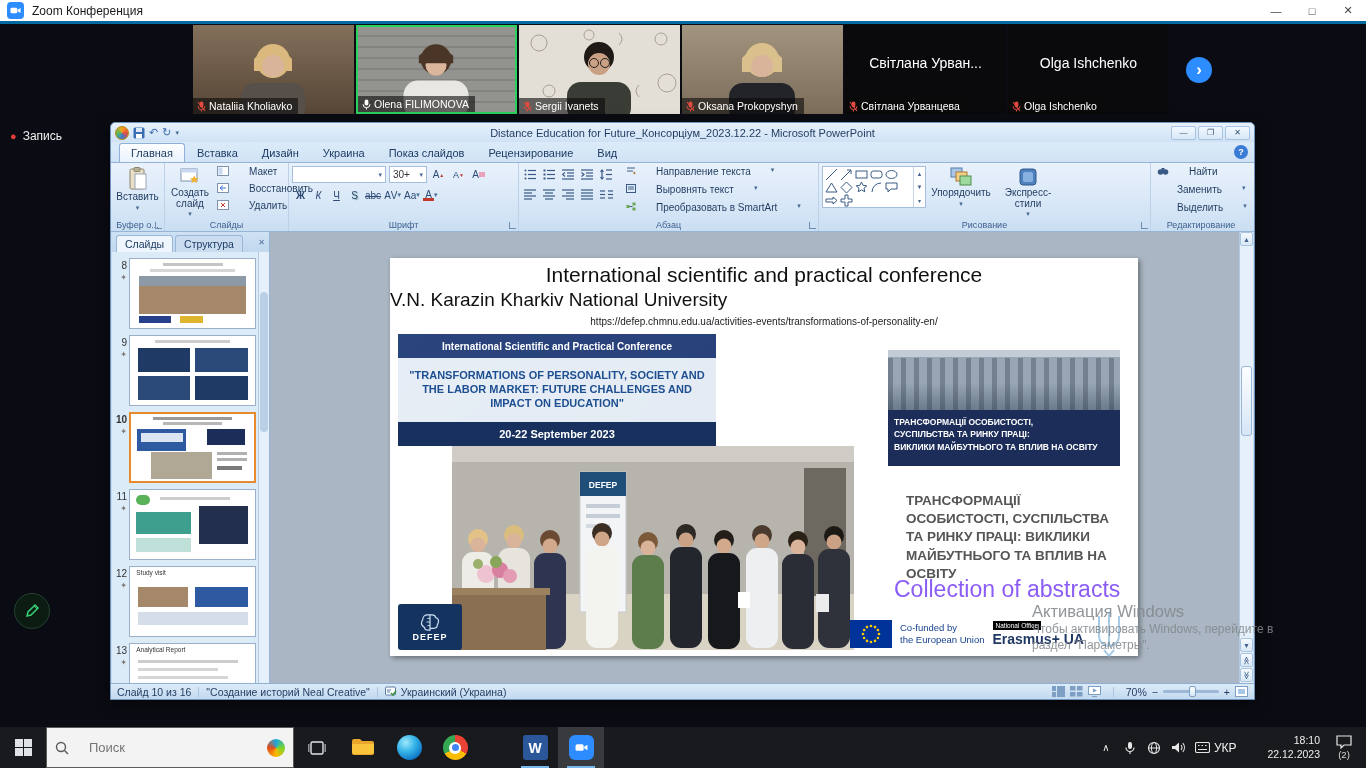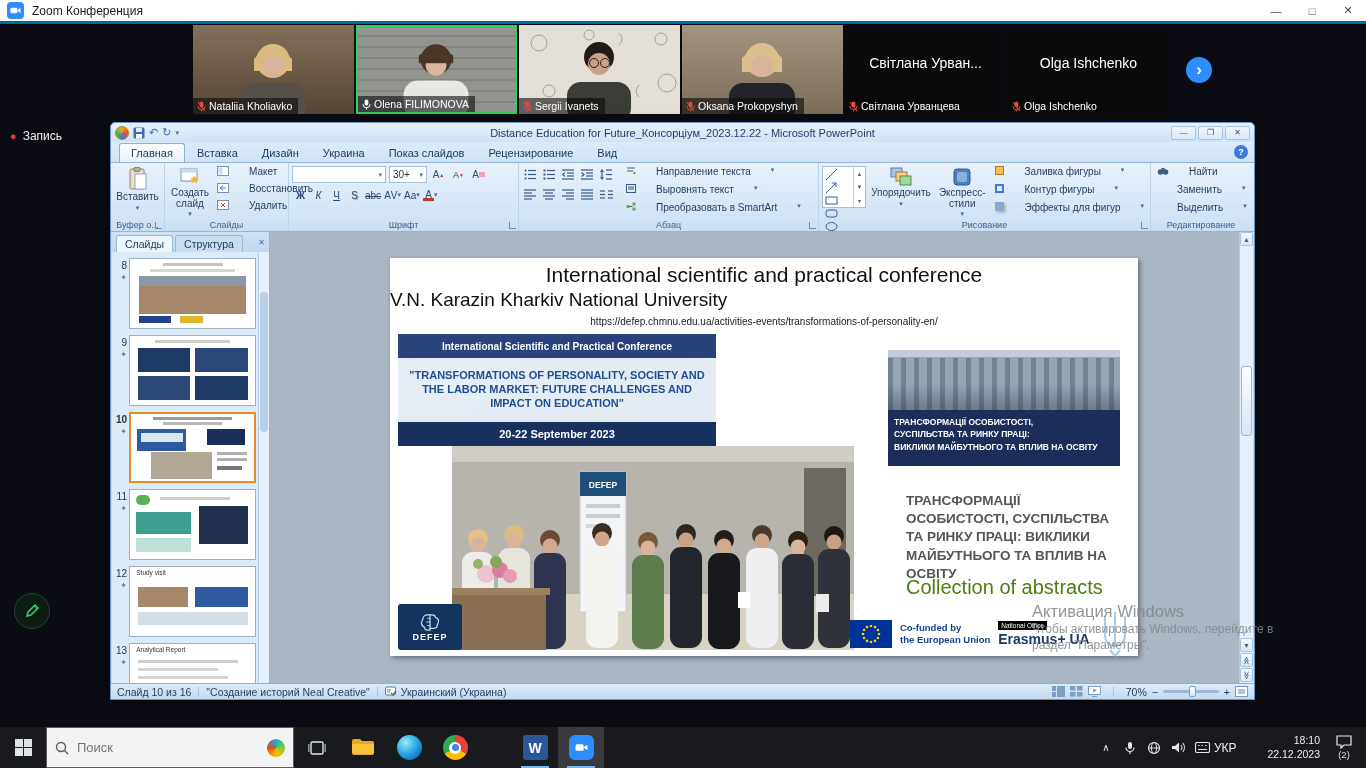--- a/index.html
+++ b/index.html
@@ -90,33 +90,33 @@
 .surl{position:absolute;left:0;right:0;top:58px;text-align:center;font-size:10px;color:#222}
 .banner{position:absolute;left:8px;top:76px;width:318px;height:112px;background:linear-gradient(135deg,#8fa3bd,#5c7394)}
 .bh{position:absolute;left:0;top:0;right:0;height:24px;background:rgba(36,62,120,.94);color:#fff;font-weight:bold;font-size:10px;display:flex;align-items:center;justify-content:center}
 .bb{position:absolute;left:0;top:24px;right:0;bottom:24px;background:rgba(235,241,249,.95);color:#1d4f91;font-weight:bold;font-size:11px;display:flex;align-items:center;justify-content:center;text-align:center;padding:0 8px;line-height:1.25}
 .bd{position:absolute;left:0;bottom:0;right:0;height:24px;background:#17305e;color:#fff;font-weight:bold;font-size:11px;display:flex;align-items:center;justify-content:center}
 .rimg{position:absolute;left:498px;top:92px;width:232px;height:116px}
 .bldg{position:absolute;left:0;right:0;top:0;bottom:56px;background:linear-gradient(#c3ccd6 0 12%,#97a5b4 12% 55%,#6b7a8c)}
 .bldg:after{content:"";position:absolute;left:0;right:0;top:14%;bottom:0;background:repeating-linear-gradient(90deg,rgba(40,50,64,.32) 0 5px,transparent 5px 13px)}
 .cover{position:absolute;left:0;right:0;bottom:0;height:56px;background:#1c2d5a;color:#fff;font-size:8.5px;font-weight:bold;padding:6px;line-height:1.45}
 .caption{position:absolute;left:516px;top:234px;width:218px;font-size:13.5px;font-weight:600;color:#555;line-height:1.35}
-.abstr{position:absolute;left:516px;top:318px;font-size:20px;color:#4d7c0f}
+.abstr{position:absolute;left:504px;top:318px;font-size:23px;color:#8b5cf6}
 .defep{position:absolute;left:8px;top:346px;width:64px;height:46px;background:#14335f;border-radius:3px;display:flex;flex-direction:column;align-items:center;justify-content:center;gap:1px}
 .dt{color:#fff;font-size:9px;font-weight:bold;letter-spacing:1px}
 .eurow{position:absolute;left:460px;top:352px;display:flex;align-items:center;gap:8px}
 .euflag{width:42px;height:28px;background:#039;position:relative;flex:none}
-.eutext{font-size:9.5px;font-weight:bold;color:#15408f;line-height:1.25}
+.eutext{font-size:9.5px;font-weight:normal;color:#15408f;line-height:1.25}
 .erasmus{display:flex;flex-direction:column;align-items:flex-start;gap:1px}
 .nochip{background:#000;color:#fff;font-size:6.5px;padding:1px 3px}
 .ertext{font-size:14px;font-weight:bold;color:#1f3864}
 
 .taskbar{position:absolute;left:0;top:727px;width:1366px;height:41px;background:#191a1e;display:flex;align-items:stretch;z-index:80}
 .tbbtn{width:46px;display:flex;align-items:center;justify-content:center;position:relative}
-.tbsearch{width:248px;background:#f3f3f3;display:flex;align-items:center;gap:8px;padding:0 8px;border:1px solid #5a5a5a}
+.tbsearch{width:248px;background:#f3f3f3;display:flex;align-items:center;gap:20px;padding:0 8px;border:1px solid #5a5a5a}
 .sinput{border:none;background:transparent;font-size:13px;color:#4a4a4a;flex:1;width:100px;outline:none;font-family:"Liberation Sans",sans-serif}
 .bing{width:18px;height:18px;border-radius:50%;background:conic-gradient(#19a7e0,#7bd42b,#ffb900,#e64a19,#19a7e0);flex:none}
 .runline{position:absolute;left:9px;right:9px;bottom:0;height:2px;background:#76b9ed}
 .tbactive{background:rgba(255,255,255,.14)}
 .tray{margin-left:auto;display:flex;align-items:center}
 .tricon{width:24px;display:flex;align-items:center;justify-content:center;color:#e6e6e6;font-size:10px}
 .trlang{width:36px;text-align:left;color:#eee;font-size:12px}
 .trclock{width:72px;text-align:right;color:#eee;font-size:10.5px;line-height:1.25;padding-right:2px}
 .tract{width:44px;display:flex;flex-direction:column;align-items:center;justify-content:center;color:#eee}
 .badge{font-size:9.5px;color:#ddd}
@@ -623,37 +623,20 @@
               <span>Упорядочить</span>
               <span class="dd">▾</span>
             </div>
             <div class="bigbtn" style="width:64px">
               <svg width="20" height="20" viewBox="0 0 20 20">
                   <rect x="2" y="2" width="16" height="16" rx="3" fill="#4f81bd" stroke="#2e5a8f"></rect>
                   <rect x="5" y="5" width="10" height="10" rx="2" fill="#87b1e0"></rect>
                 </svg>
               <span>Экспресс-стили</span>
               <span class="dd">▾</span>
-            </div>
-            <div class="scol" style="gap:1px">
-              <div class="sbtn">
-                  <span style="width:9px;height:9px;background:#f2c14e;border:1px solid #b0762a;display:inline-block"></span>
-                  <span>Заливка фигуры</span>
-                  <span class="dd">▾</span>
-                </div>
-              <div class="sbtn">
-                  <span style="width:9px;height:9px;border:2px solid #3a7bd5;display:inline-block"></span>
-                  <span>Контур фигуры</span>
-                  <span class="dd">▾</span>
-                </div>
-              <div class="sbtn">
-                  <span style="width:9px;height:9px;background:#8aa8cc;box-shadow:2px 2px 2px #b0b8c4;display:inline-block"></span>
-                  <span>Эффекты для фигур</span>
-                  <span class="dd">▾</span>
-                </div>
             </div>
           </div>
           <div class="glabel">Рисование</div>
           <div class="launch"></div>
         </div>
 
         <div class="rgroup" style="width:100px;border-right:none">
           <div class="scol" style="gap:1px">
             <div class="sbtn">
                 <svg width="12" height="10" viewBox="0 0 12 10">

